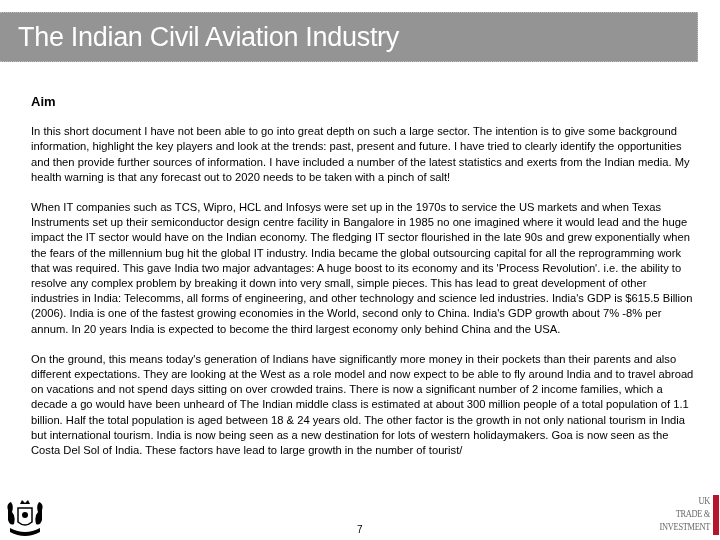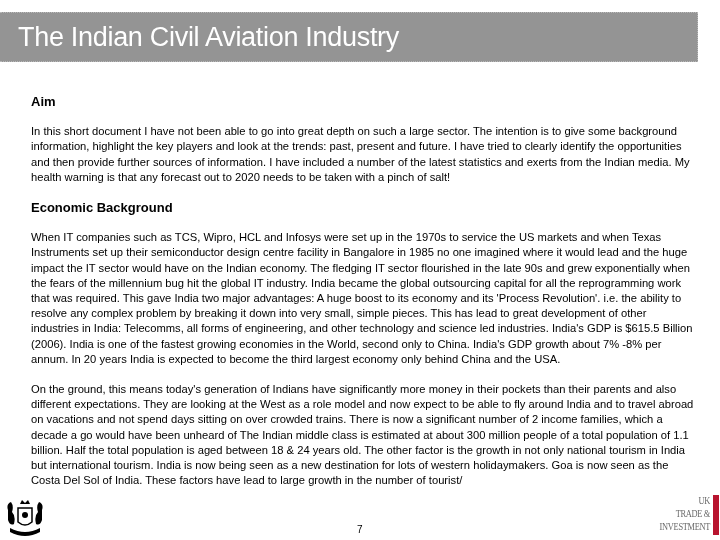--- a/index.html
+++ b/index.html
@@ -100,21 +100,20 @@
 
 <div class="title-bar">
   <div class="title-text">The Indian Civil Aviation Industry</div>
 </div>
 
 <div class="content">
 
   <h3>Aim</h3>
   <p>In this short document I have not been able to go into great depth on such a large sector. The intention is to give some background information, highlight the key players and look at the trends: past, present and future. I have tried to clearly identify the opportunities and then provide further sources of information. I have included a number of the latest statistics and exerts from the Indian media. My health warning is that any forecast out to 2020 needs to be taken with a pinch of salt!</p>
 
-  <h3>Economic Background</h3>
   <p>When IT companies such as TCS, Wipro, HCL and Infosys were set up in the 1970s to service the US markets and when Texas Instruments set up their semiconductor design centre facility in Bangalore in 1985 no one imagined where it would lead and the huge impact the IT sector would have on the Indian economy. The fledging IT sector flourished in the late 90s and grew exponentially when the fears of the millennium bug hit the global IT industry. India became the global outsourcing capital for all the reprogramming work that was required. This gave India two major advantages: A huge boost to its economy and its 'Process Revolution'. i.e. the ability to resolve any complex problem by breaking it down into very small, simple pieces. This has lead to great development of other industries in India: Telecomms, all forms of engineering, and other technology and science led industries. India's GDP is $615.5 Billion (2006). India is one of the fastest growing economies in the World, second only to China. India's GDP growth about 7% -8% per annum. In 20 years India is expected to become the third largest economy only behind China and the USA.</p>
   <p>On the ground, this means today's generation of Indians have significantly more money in their pockets than their parents and also different expectations. They are looking at the West as a role model and now expect to be able to fly around India and to travel abroad on vacations and not spend days sitting on over crowded trains. There is now a significant number of 2 income families, which a decade a go would have been unheard of The Indian middle class is estimated at about 300 million people of a total population of 1.1 billion. Half the total population is aged between 18 &amp; 24 years old. The other factor is the growth in not only national tourism in India but international tourism. India is now being seen as a new destination for lots of western holidaymakers. Goa is now seen as the Costa Del Sol of India. These factors have lead to large growth in the number of tourist/</p>
 </div>
 
 <div class="crest">
   <svg width="42" height="44" viewBox="0 0 42 44">
     <path d="M14 12 L28 12 L28 26 Q21 32 14 26 Z" fill="#fff" stroke="#000" stroke-width="1.5"></path>
     <path d="M16 8 L18 4 L21 7 L24 4 L26 8 Z" fill="#000"></path>
     <path d="M4 14 Q2 8 7 6 Q10 10 8 16 Q12 20 10 28 Q6 30 4 24 Z" fill="#000"></path>
     <path d="M38 14 Q40 8 35 6 Q32 10 34 16 Q30 20 32 28 Q36 30 38 24 Z" fill="#000"></path>

